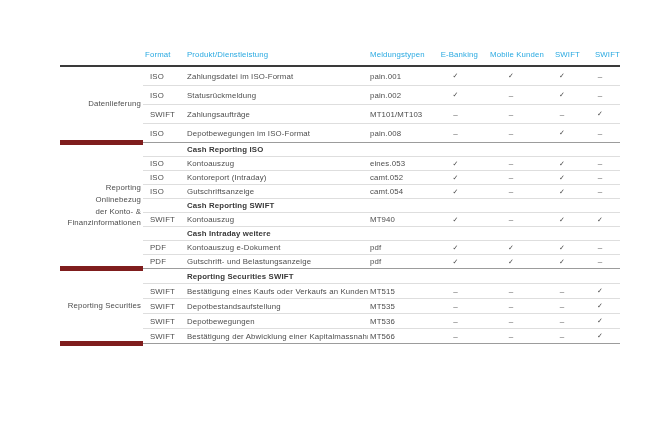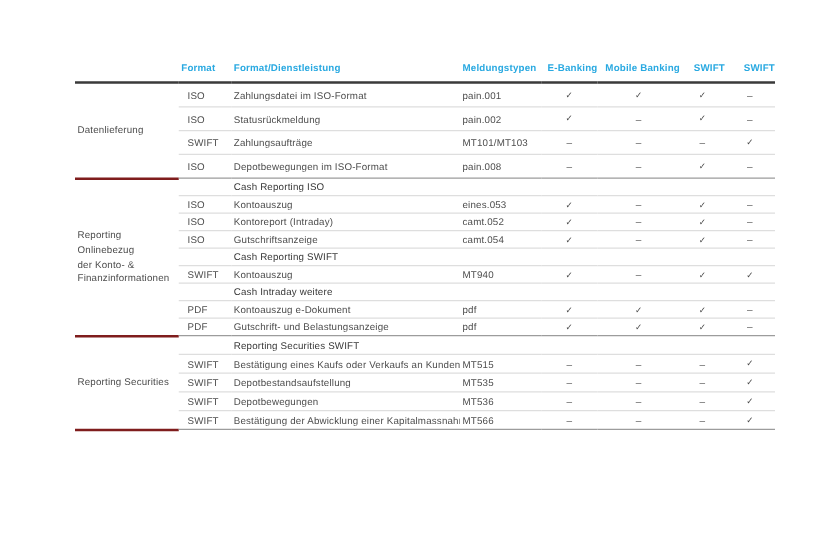--- a/index.html
+++ b/index.html
@@ -15,48 +15,48 @@
     position: absolute;
     left: 60px;
     top: 50px;
     width: 560px;
     border-collapse: collapse;
     table-layout: fixed;
   }
   th {
     color: #29a9e1;
     font-size: 7.8px;
-    font-weight: bold;
+    font-weight: normal;
     letter-spacing: 0.15px;
     vertical-align: bottom;
     padding: 0 0 6px 2px;
     border-bottom: 2px solid #3a3a3a;
     white-space: nowrap;
   }
   th.left   { text-align: left; }
   th.center { text-align: right; padding-left: 0; }
   td {
     font-size: 7.8px;
     color: #4d4d4d;
     letter-spacing: 0.15px;
     padding: 0 0 0 2px;
     border-bottom: 1px solid #dedede;
     white-space: nowrap;
     overflow: hidden;
   }
   td.format-cell { padding-left: 7px; }
   td.group-label {
-    text-align: left;
+    text-align: right;
     vertical-align: middle;
     white-space: pre-line;
     line-height: 1.5;
     padding: 4px 2px;
-    border-bottom: 2px solid #7f1d1d;
-  }
-  td.section-title { font-weight: normal; color: #383838; }
+    border-bottom: 5px solid #7f1d1d;
+  }
+  td.section-title { font-weight: bold; color: #383838; }
   td.mark { text-align: center; padding: 0; }
   td.mark.check { font-size: 7px; color: #4a4a4a; }
   td.mark.dash  { font-size: 8px; color: #5a5a5a; }
   tbody tr:last-child td { border-bottom: 1px solid #9c9c9c; }
   tbody.g0 td { height: 18px; }
   tbody.g1 td { height: 13px; }
   tbody.g2 td { height: 14px; }
 </style>
 </head>
 <body>
@@ -70,24 +70,24 @@
       <col style="width:65px">
       <col style="width:45px">
       <col style="width:66px">
       <col style="width:36px">
       <col style="width:40px">
     </colgroup>
     <thead>
       <tr>
         <th class="left"></th>
         <th class="left">Format</th>
-        <th class="left">Format/Dienstleistung</th>
+        <th class="left">Produkt/Dienstleistung</th>
         <th class="left">Meldungstypen</th>
         <th class="center">E-Banking</th>
-        <th class="center">Mobile Banking</th>
+        <th class="center">Mobile Kunden</th>
         <th class="center">SWIFT</th>
         <th class="center">SWIFT</th>
       </tr>
     </thead>
   <tbody class="g0">
         <tr>
           <td class="group-label" rowspan="4">Datenlieferung</td>
           <td class="format-cell">ISO</td>
           <td>Zahlungsdatei im ISO-Format</td>
           <td>pain.001</td>

